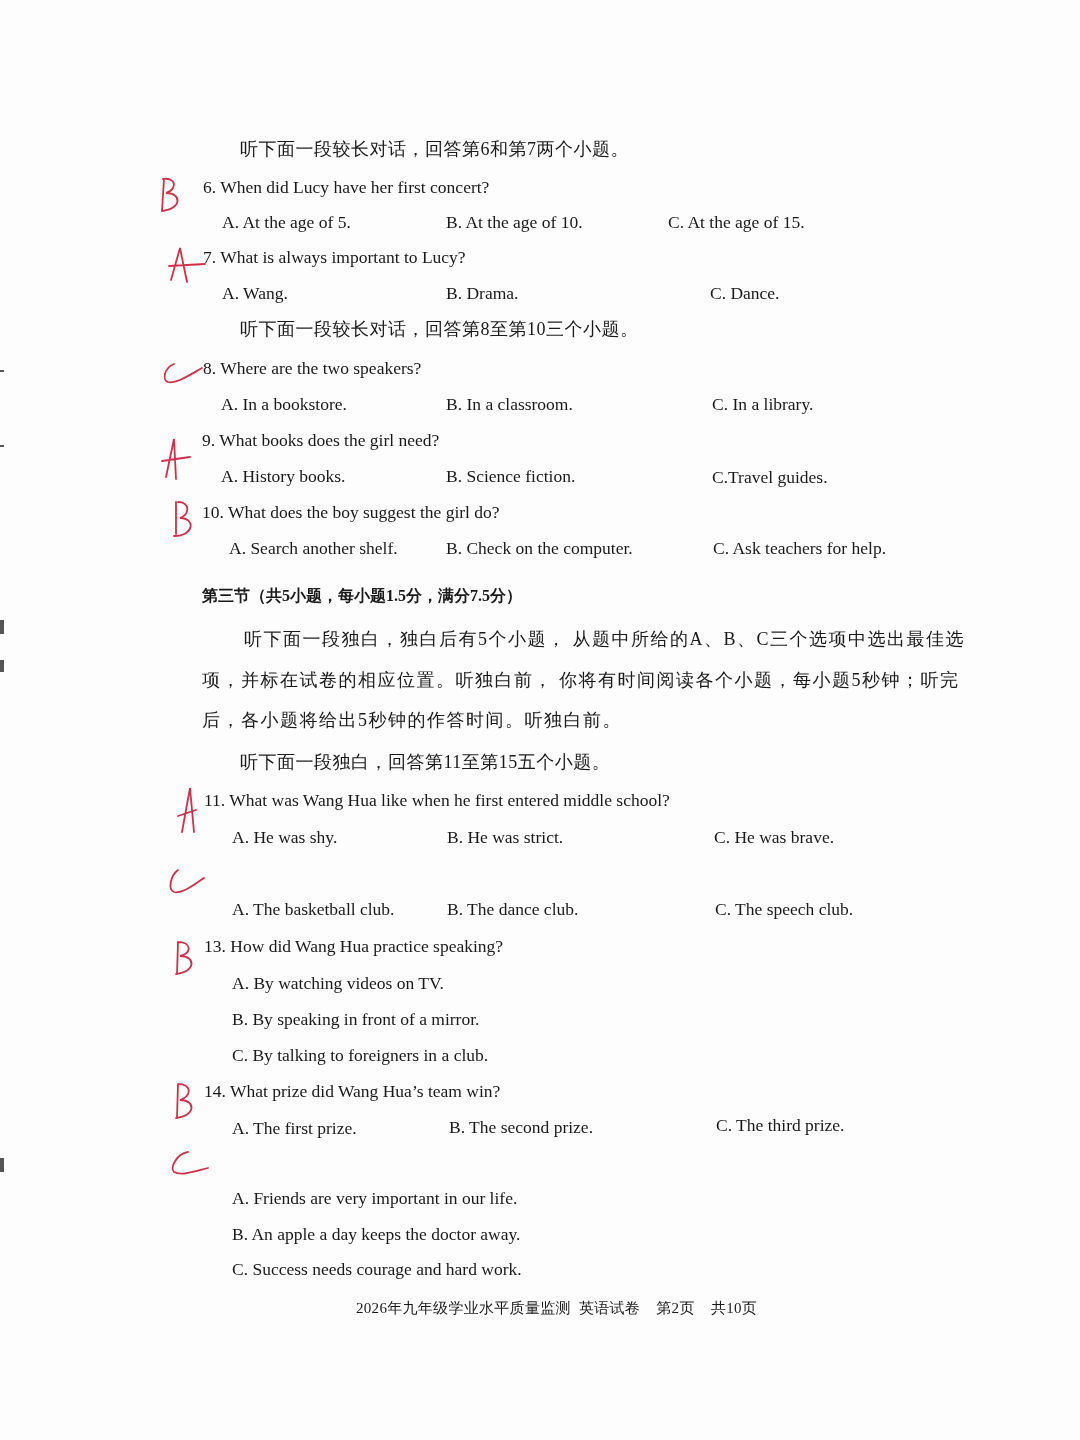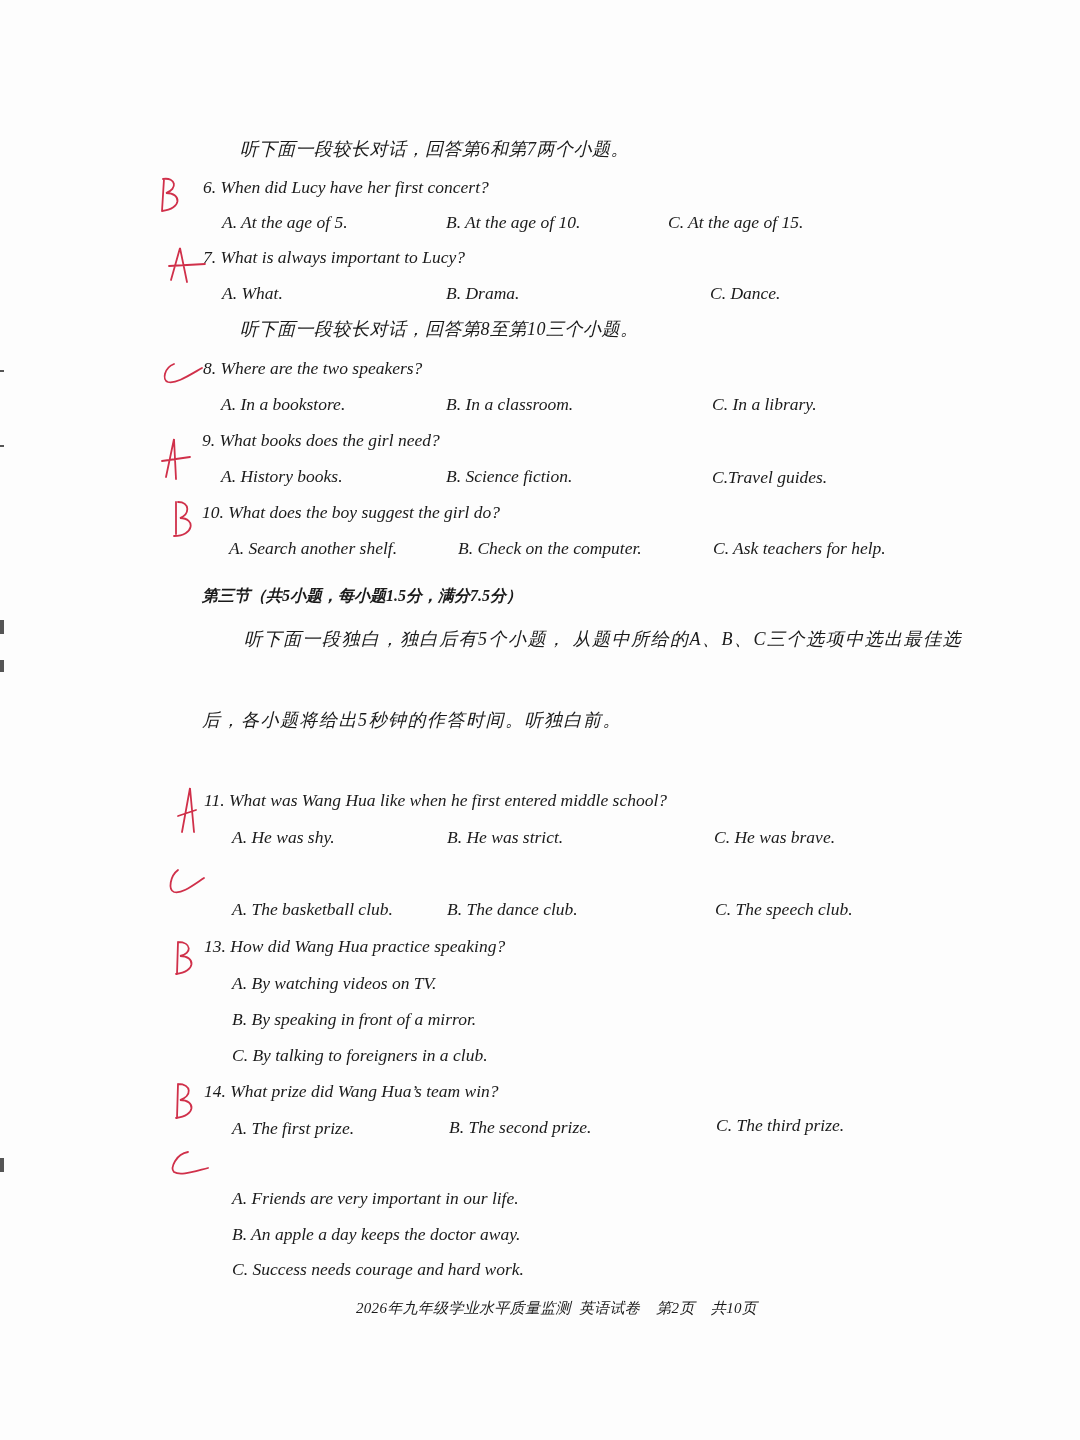--- a/index.html
+++ b/index.html
@@ -1,18 +1,18 @@
 <!DOCTYPE html>
 <html><head>
 <meta charset="utf-8">
 <style>
   * { margin: 0; padding: 0; box-sizing: border-box; }
   html, body { width: 1080px; height: 1440px; background: #fdfdfd; overflow: hidden; }
   body { position: relative; font-family: "Liberation Serif", "DejaVu Serif", serif; color: #1a1a1a; }
-  .page { position: absolute; left: 0; top: 0; width: 1080px; height: 1440px; font-style: italic; }
+  .page { position: absolute; left: 0; top: 0; width: 1080px; height: 1440px; }
   .abs { position: absolute; white-space: nowrap; }
   .cn { font-size: 18px; letter-spacing: 0.5px; }
   .q { font-size: 17.5px; }
   .opt { font-size: 17.5px; }
   .sec { font-size: 16px; font-weight: bold; }
   .para { font-size: 18px; letter-spacing: 1.5px; }
   .footer { font-size: 15px; letter-spacing: 0.3px; }
   .mark { position: absolute; }
   .mark svg { display: block; }
   .edge { position: absolute; left: 0; width: 4px; background: #555; }
@@ -39,21 +39,21 @@
   <div class="abs opt" style="left:222px;top:212px;">A. At the age of  5.</div>
   <div class="abs opt" style="left:446px;top:212px;">B. At the age of  10.</div>
   <div class="abs opt" style="left:668px;top:212px;">C. At the age of  15.</div>
 
   <div class="mark" style="left:167px;top:244px;">
     <svg width="40" height="40" viewBox="0 0 40 40">
         <path d="M4 36 L13 4 L20 38 M2 22 L38 20" fill="none" stroke="#d0304a" stroke-width="1.8" stroke-linecap="round"></path>
       </svg>
   </div>
   <div class="abs q" style="left:203px;top:247px;">7. What is always important to Lucy?</div>
-  <div class="abs opt" style="left:222px;top:283px;">A. What.</div>
+  <div class="abs opt" style="left:222px;top:283px;">A. Wang.</div>
   <div class="abs opt" style="left:446px;top:283px;">B. Drama.</div>
   <div class="abs opt" style="left:710px;top:283px;">C. Dance.</div>
 
   <div class="abs cn" style="left:240px;top:317px;">听下面一段较长对话，回答第8至第10三个小题。</div>
 
   <div class="mark" style="left:160px;top:360px;">
     <svg width="44" height="26" viewBox="0 0 44 26">
         <path d="M14 4 C4 8 2 20 8 22 C16 24 28 16 42 8" fill="none" stroke="#d0304a" stroke-width="1.8" stroke-linecap="round"></path>
       </svg>
   </div>
@@ -72,26 +72,28 @@
   <div class="abs opt" style="left:446px;top:466px;">B. Science fiction.</div>
   <div class="abs opt" style="left:712px;top:467px;">C.Travel guides.</div>
 
   <div class="mark" style="left:170px;top:498px;">
     <svg width="30" height="42" viewBox="0 0 30 42">
         <path d="M6 4 L6 36 M8 4 C20 4 20 16 10 20 C26 20 24 38 4 38" fill="none" stroke="#d0304a" stroke-width="1.8" stroke-linecap="round"></path>
       </svg>
   </div>
   <div class="abs q" style="left:202px;top:502px;">10. What does the boy suggest the girl do?</div>
   <div class="abs opt" style="left:229px;top:538px;">A. Search another shelf.</div>
-  <div class="abs opt" style="left:458px;top:538px;text-align:center;">B. Check on the computer.</div>
+  <div class="abs opt" style="left:446px;top:538px;text-align:center;">B. Check on the computer.</div>
   <div class="abs opt" style="left:713px;top:538px;">C. Ask teachers for help.</div>
 
   <div class="abs sec" style="left:202px;top:586px;">第三节（共5小题，每小题1.5分，满分7.5分）</div>
   <div class="abs para" style="left:244px;top:627px;">听下面一段独白，独白后有5个小题， 从题中所给的A、B、C三个选项中选出最佳选</div>
+  <div class="abs para" style="left:202px;top:668px;">项，并标在试卷的相应位置。听独白前， 你将有时间阅读各个小题，每小题5秒钟；听完</div>
   <div class="abs para" style="left:202px;top:708px;">后，各小题将给出5秒钟的作答时间。听独白前。</div>
+  <div class="abs cn" style="left:240px;top:750px;">听下面一段独白，回答第11至第15五个小题。</div>
 
   <div class="mark" style="left:176px;top:784px;">
     <svg width="30" height="52" viewBox="0 0 30 52">
         <path d="M6 48 L14 4 L18 48 M2 32 L20 26" fill="none" stroke="#d0304a" stroke-width="1.8" stroke-linecap="round"></path>
       </svg>
   </div>
   <div class="abs q" style="left:204px;top:790px;">11. What was Wang Hua like when he first entered middle school?</div>
   <div class="abs opt" style="left:232px;top:827px;">A. He was shy.</div>
   <div class="abs opt" style="left:447px;top:827px;">B. He was strict.</div>
   <div class="abs opt" style="left:714px;top:827px;">C. He was brave.</div>

